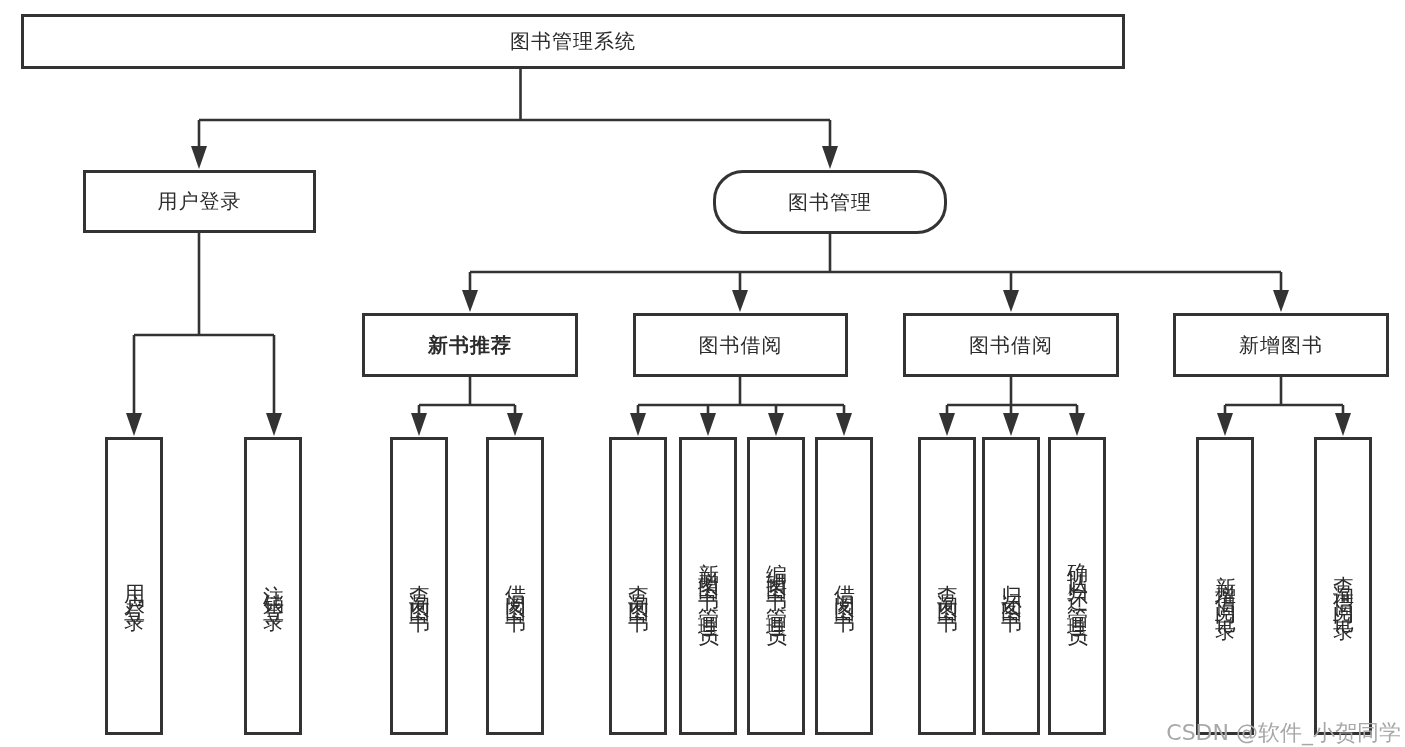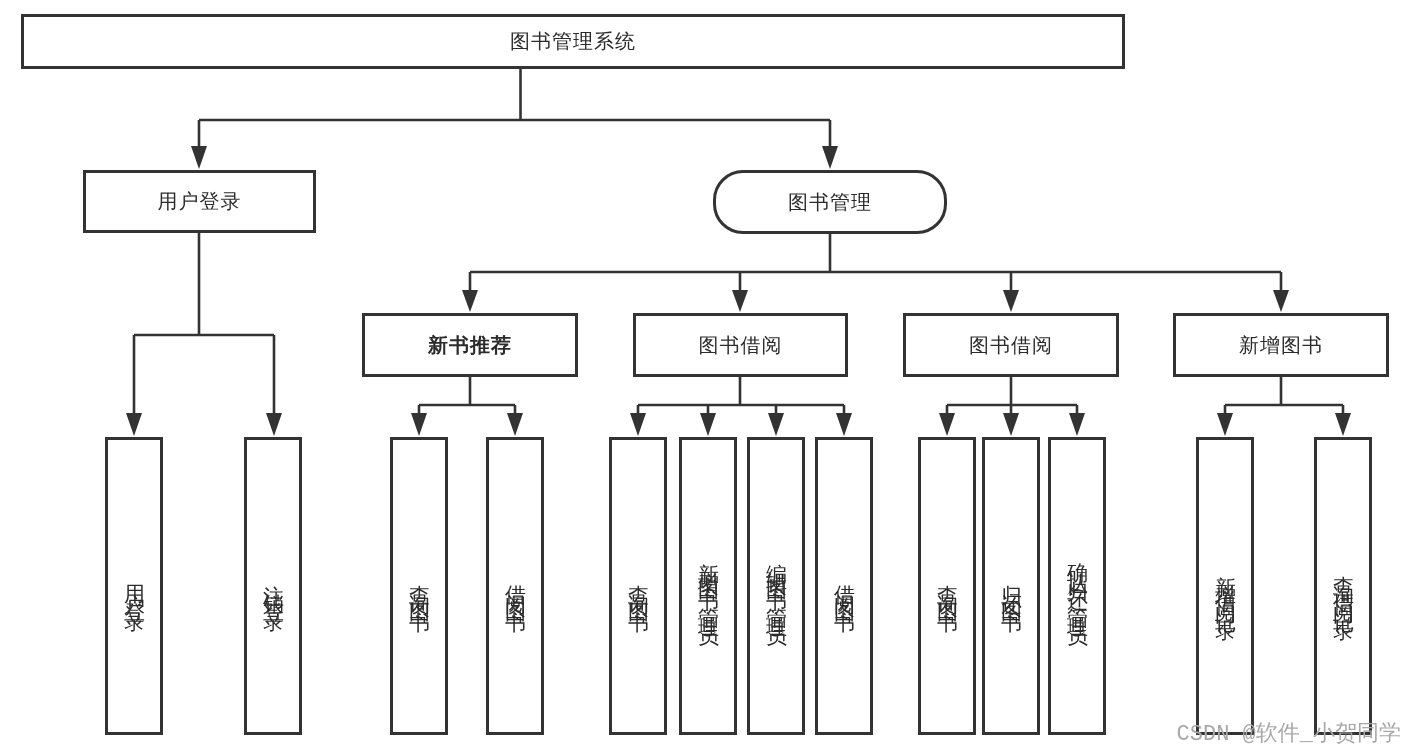--- a/index.html
+++ b/index.html
@@ -59,21 +59,20 @@
     letter-spacing: 9px;
   }
   .watermark {
     position: absolute;
     right: 4px;
     top: 718px;
     font-size: 22px;
     color: var(--watermark);
     z-index: 2;
     white-space: nowrap;
-    font-family: Liberation Mono, monospace;
   }
 </style>
 </head>
 <body>
 
 <div class="canvas">
 
   <svg class="connector-layer" viewBox="0 0 1405 747" xmlns="http://www.w3.org/2000/svg">
 
     <path class="line" d="M520.5 69 V120 M199 120 H830 M199 120 V148 M830 120 V148"></path>

